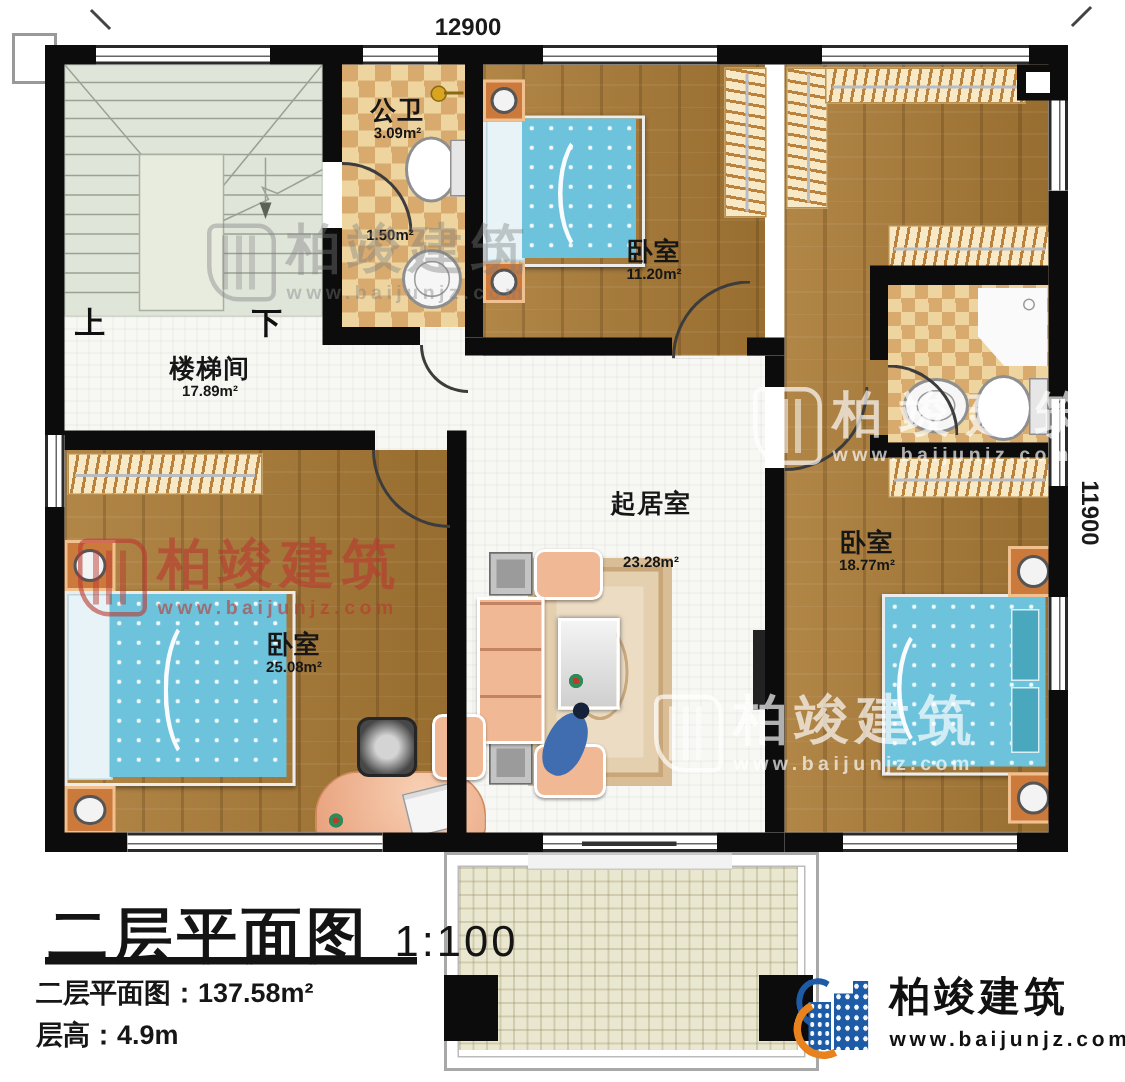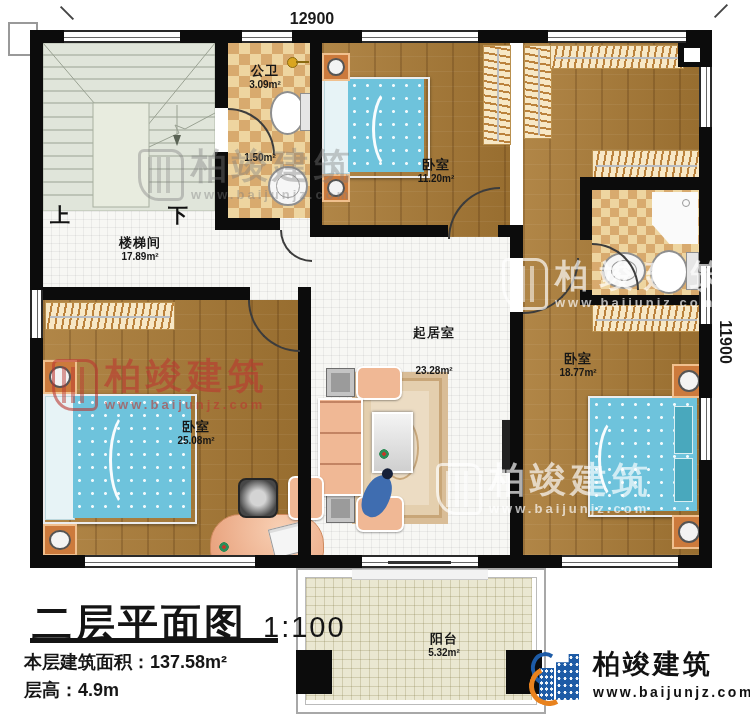--- a/index.html
+++ b/index.html
@@ -53,21 +53,21 @@
   .light{position:absolute;background:#d9a520;border:1px solid #8a6a10;border-radius:50%;z-index:7;}
   .lstem{position:absolute;background:#8a6a10;z-index:7;}
   
   .arc{position:absolute;z-index:15;}
   .arc-tl{border-top:2px solid #3c3c3c;border-left:2px solid #3c3c3c;border-top-left-radius:100%;}
   .arc-tr{border-top:2px solid #3c3c3c;border-right:2px solid #3c3c3c;border-top-right-radius:100%;}
   .arc-bl{border-bottom:2px solid #3c3c3c;border-left:2px solid #3c3c3c;border-bottom-left-radius:100%;}
   .arc-br{border-bottom:2px solid #3c3c3c;border-right:2px solid #3c3c3c;border-bottom-right-radius:100%;}
   
   .rlabel{position:absolute;display:flex;flex-direction:column;align-items:center;z-index:25;color:#161616;text-align:center;line-height:1.15;}
-  .rname{font-size:13px;font-weight:800;letter-spacing:1px;}
+  .rname{font-size:17px;font-weight:800;letter-spacing:1px;}
   .rarea{font-size:10px;font-weight:700;}
   .updown{position:absolute;font-size:20px;font-weight:800;color:#111;z-index:25;}
   .dim{position:absolute;font-size:16px;font-weight:700;color:#1a1a1a;z-index:26;text-align:center;}
   
   .bframe{position:absolute;background:#fff;border:2px solid #a8a8a8;box-shadow:inset 0 0 0 7px #fff,inset 0 0 0 8px #bbb;z-index:2;}
   .bcol{position:absolute;background:#0c0c0c;z-index:12;}
   .bsteps{position:absolute;height:9px;border-top:1px solid #c9c9c9;border-bottom:1px solid #c9c9c9;background:#f2f2f2;z-index:3;}
   
   .wm{position:absolute;display:flex;align-items:center;gap:7px;z-index:30;pointer-events:none;}
   .wm-icon{width:40px;height:46px;border:3px solid currentColor;border-radius:6px 12px 6px 45%;position:relative;flex:0 0 auto;}
@@ -307,24 +307,20 @@
     <span class="rarea">18.77m²</span>
   </div>
   <div class="rlabel" style="left:384px;top:326px;width:100px;gap:24px;">
     <span class="rname">起居室</span>
     <span class="rarea">23.28m²</span>
   </div>
   <div class="rlabel" style="left:146px;top:420px;width:100px;">
     <span class="rname">卧室</span>
     <span class="rarea">25.08m²</span>
   </div>
-  <div class="rlabel" style="left:394px;top:632px;width:100px;">
-    <span class="rname">阳台</span>
-    <span class="rarea">5.32m²</span>
-  </div>
   <div class="updown" style="left:50px;top:202px;">上</div>
   <div class="updown" style="left:168px;top:202px;">下</div>
 
   <div class="dim" style="left:262px;top:10px;width:100px;">12900</div>
   <div class="dim" style="left:734px;top:306px;width:72px;transform:rotate(90deg);transform-origin:left top;">11900</div>
 
   <div class="wm wm-red" style="left:52px;top:358px;">
     <div class="wm-icon"></div>
     <div>
       <div class="wm-brand">柏竣建筑</div>
@@ -351,21 +347,21 @@
       <div class="wm-brand">柏竣建筑</div>
       <div class="wm-url">www.baijunjz.com</div>
     </div>
   </div>
 
   <div class="tb-title" style="left:32px;top:596px;">
     <span>二层平面图</span><span class="tb-scale">1:100</span>
   </div>
   <div class="tb-rule" style="left:30px;top:638px;width:248px;height:5px;"></div>
   <div class="tb-line" style="left:24px;top:650px;">
-    <span>本层建筑面积：</span><span>137.58m²</span>
+    <span>二层平面图：</span><span>137.58m²</span>
   </div>
   <div class="tb-line" style="left:24px;top:678px;">
     <span>层高：</span><span>4.9m</span>
   </div>
 
   <div class="logo" style="left:533px;top:650px;">
     <div class="logo-icon">
       <div class="lg-sb"></div>
       <div class="lg-t1"></div>
       <div class="lg-t2"></div>

